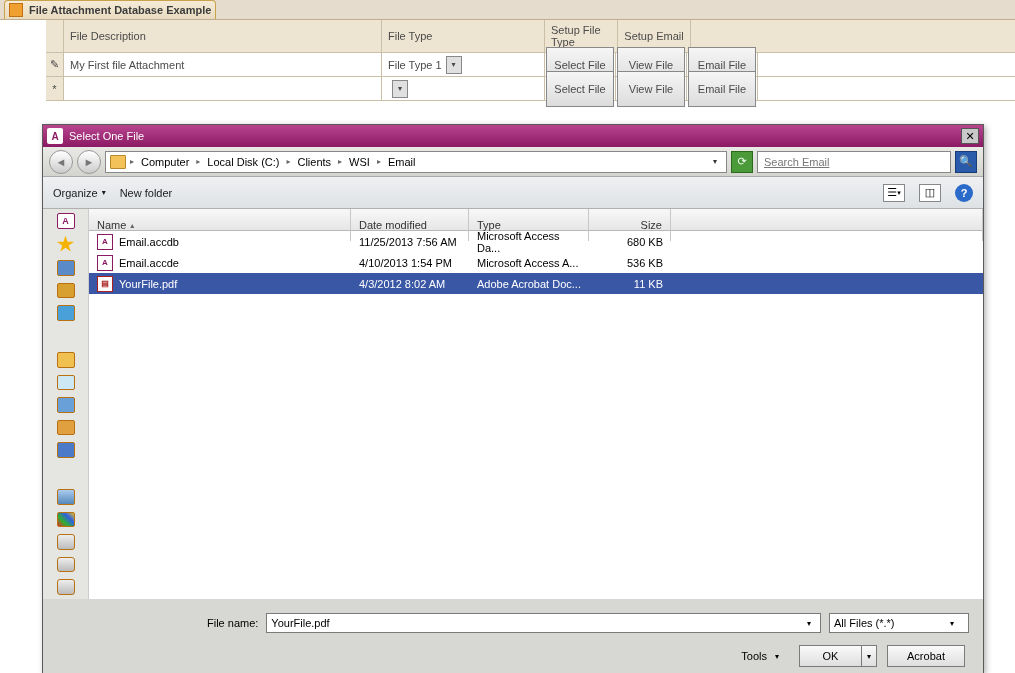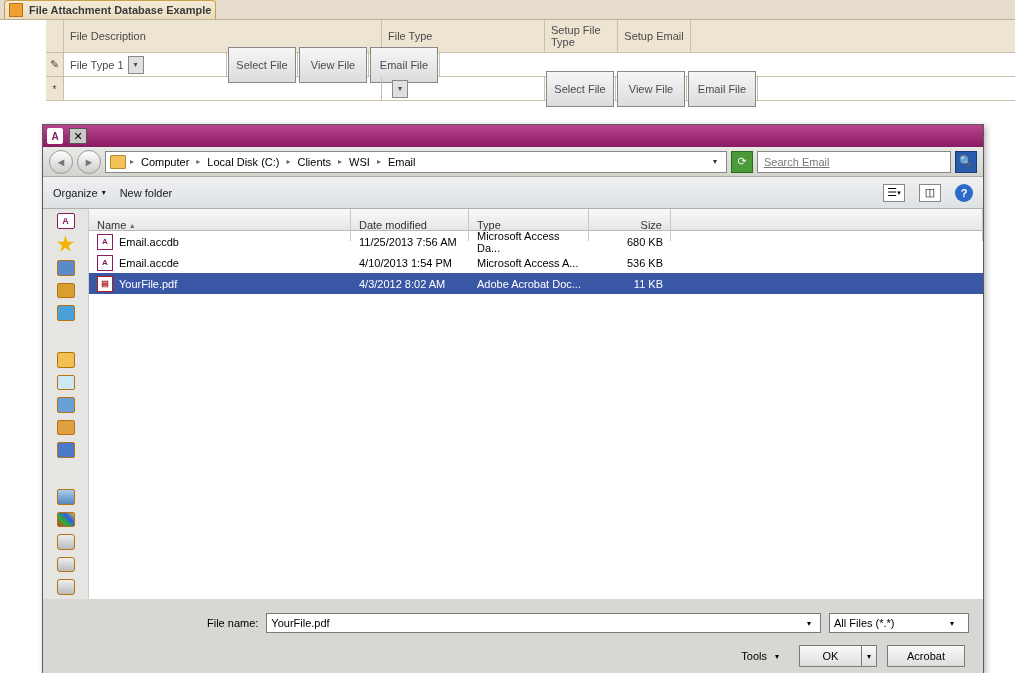--- a/index.html
+++ b/index.html
@@ -98,20 +98,21 @@
       <div class="col-desc">File Description</div>
       <div class="col-type">File Type</div>
       <div class="col-setup">Setup File Type</div>
       <div class="col-setup">Setup Email</div>
     </div>
 
     <div class="grid-row">
       <div class="col-marker">
           <span>✎</span>
         </div>
+      <div class="col-desc">My First file Attachment</div>
       <div class="col-type">
         <div class="filetype-cell">
           <span>File Type 1</span>
           <span class="dd">▾</span>
         </div>
       </div>
       <div style="padding:1px;">
           <div class="action-btn">Select File</div>
         </div>
       <div style="padding:1px;">
@@ -142,20 +143,21 @@
       <div style="padding:1px;">
           <div class="action-btn">Email File</div>
         </div>
     </div>
   </div>
 </div>
 
 <div class="dialog">
   <div class="dialog-title">
     <span class="aicon">A</span>
+    <span class="title-text">Select One File</span>
     <span class="close">✕</span>
   </div>
 
   <div class="navbar">
     <div class="navbtn">◄</div>
     <div class="navbtn">►</div>
     <div class="breadcrumb">
       <span class="folder-ico"></span>
       <span class="sep">▸</span>
       <span class="crumb">Computer</span>

